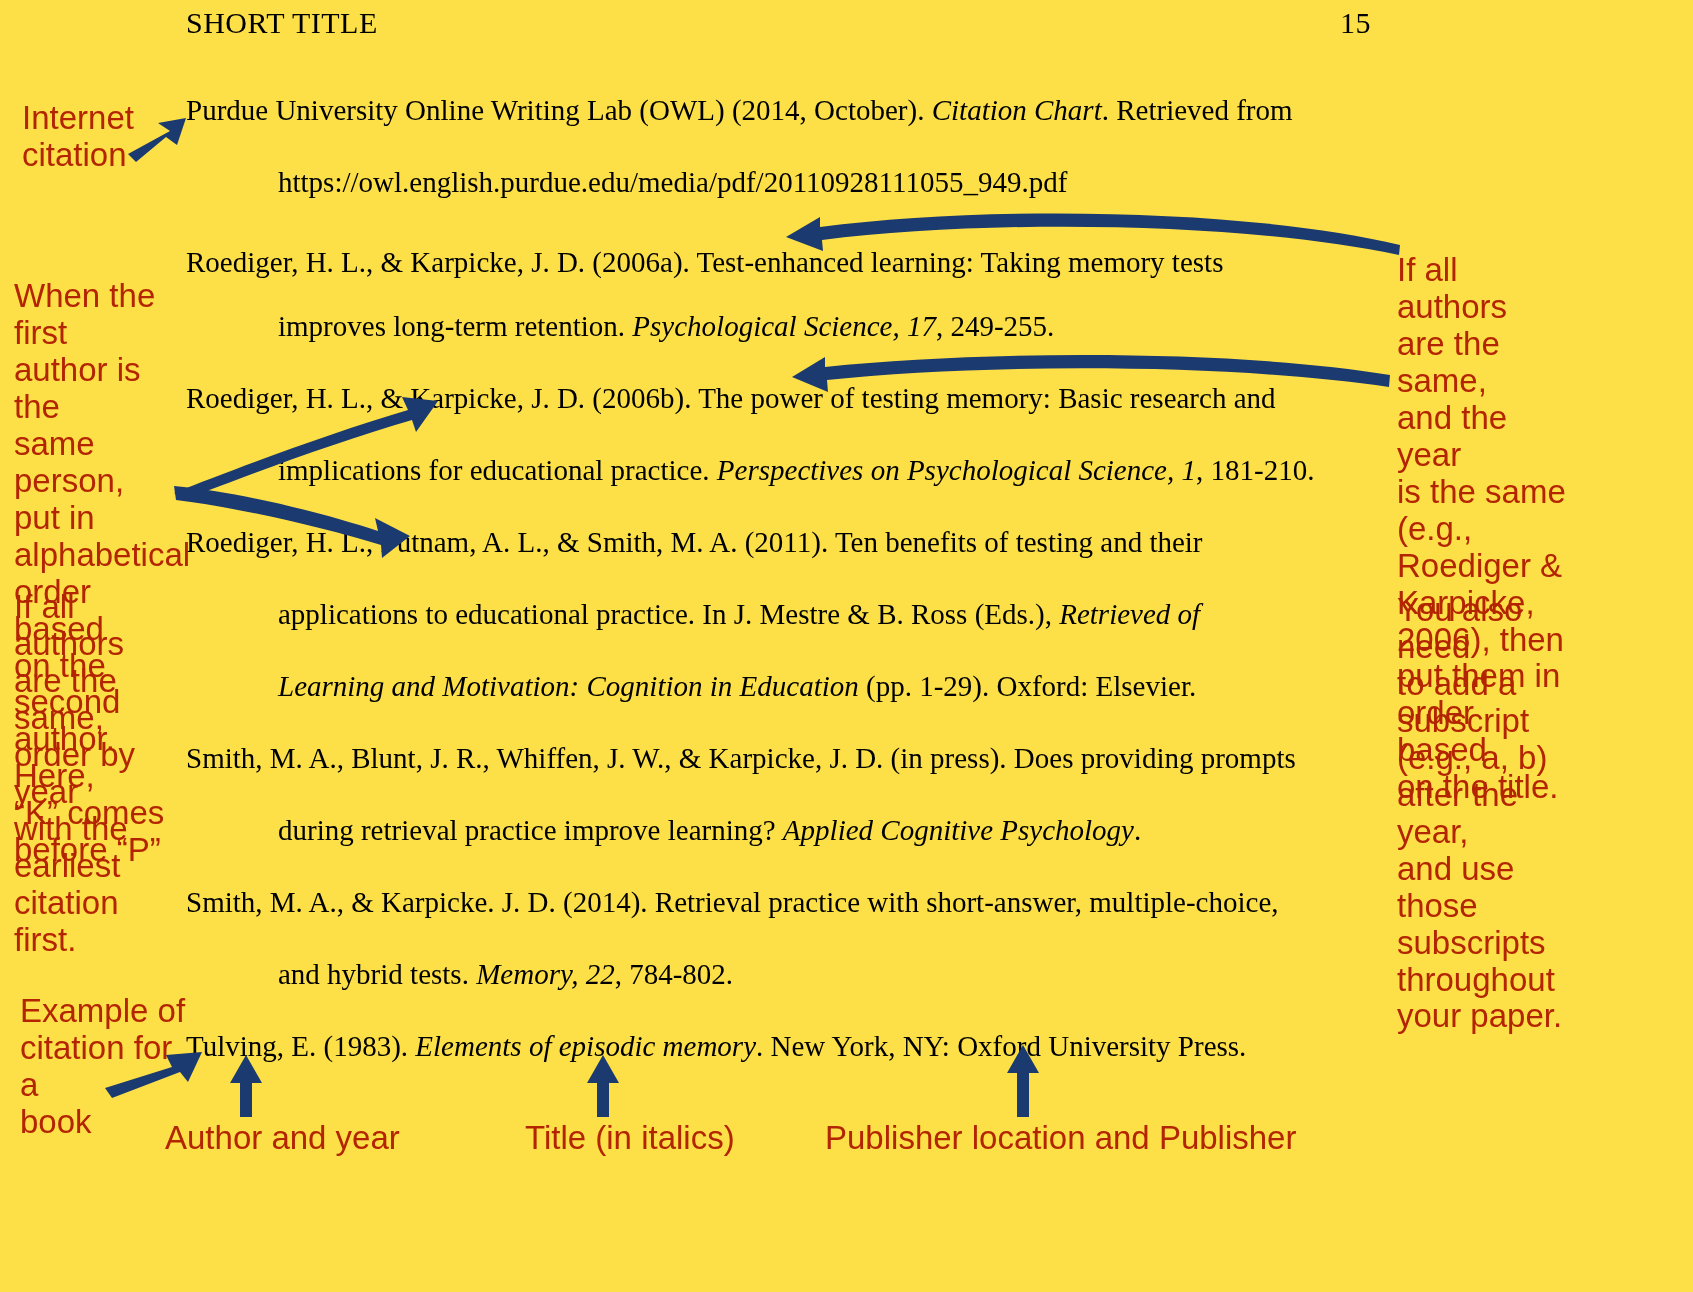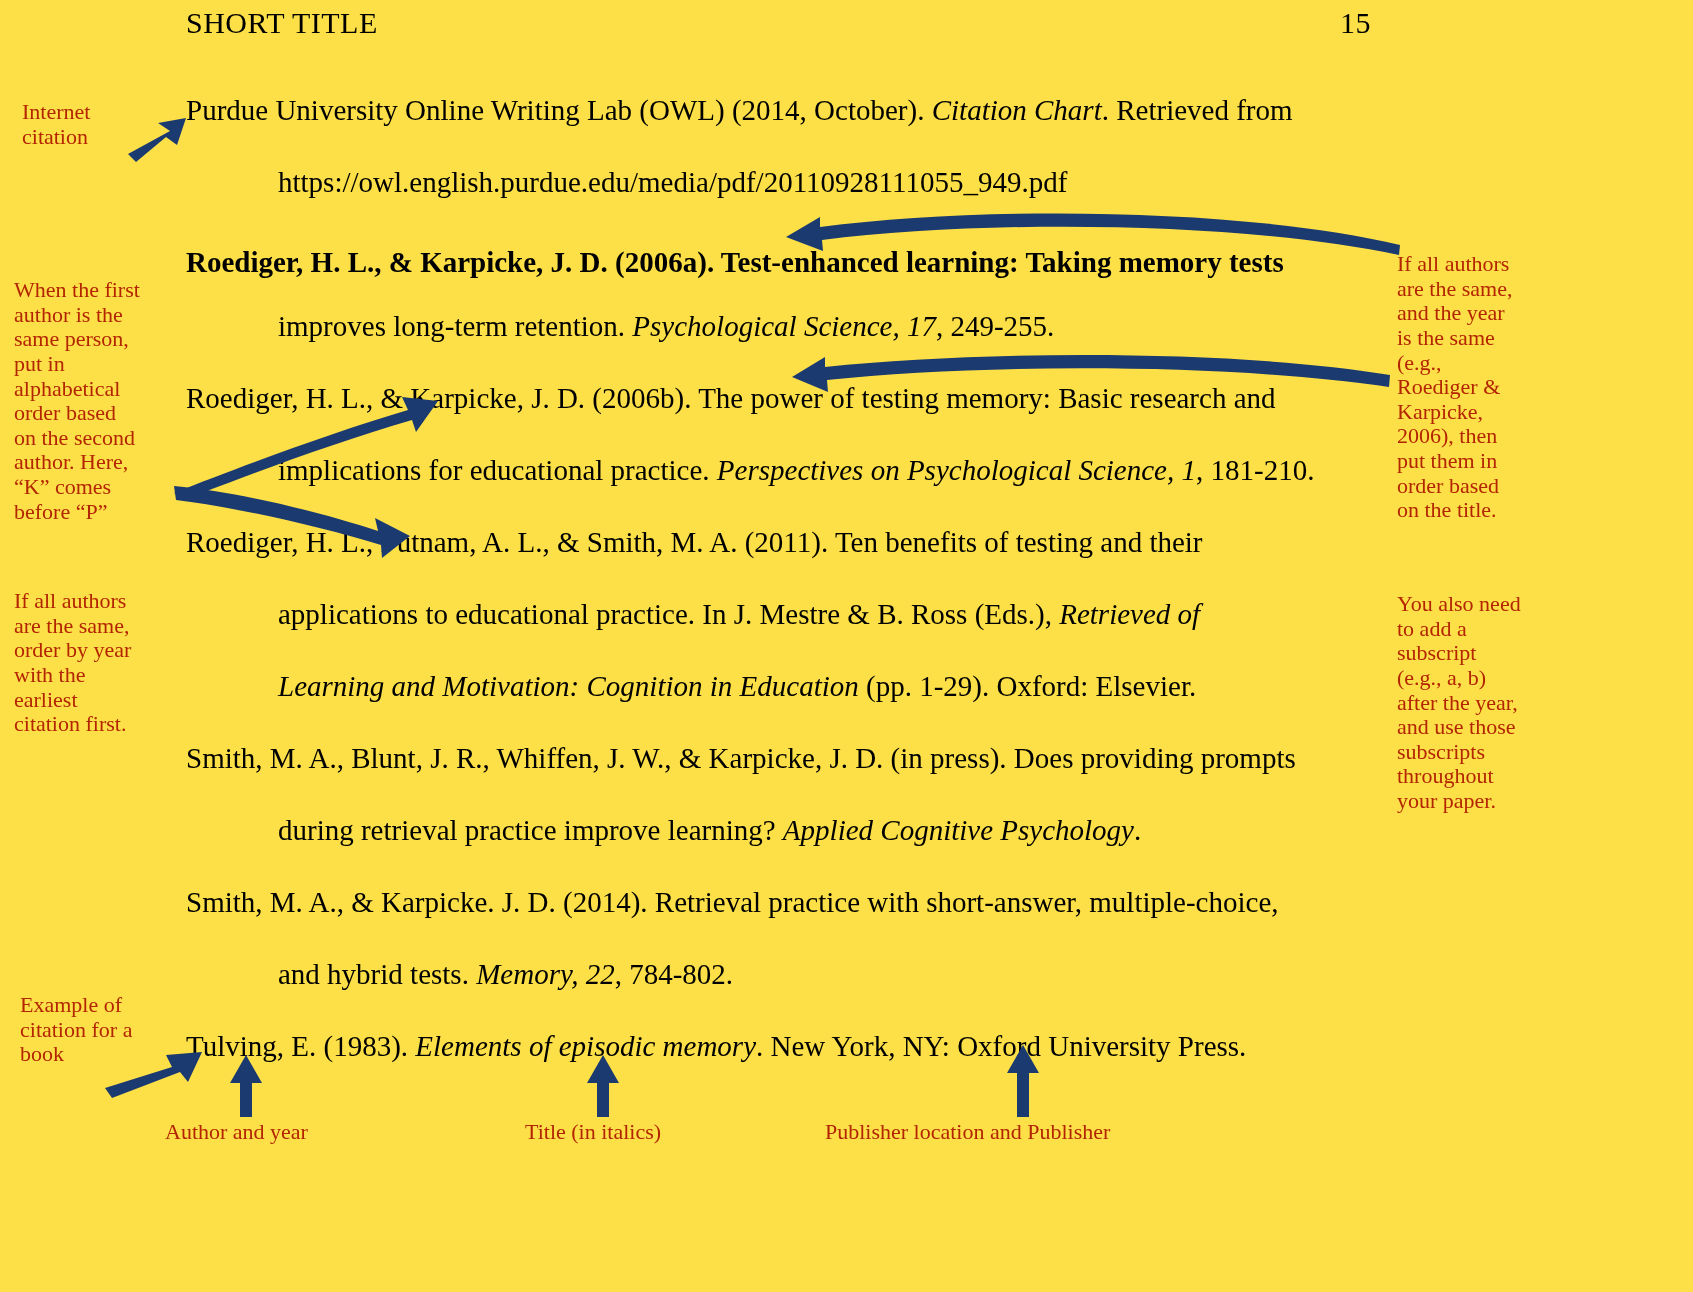--- a/index.html
+++ b/index.html
@@ -26,22 +26,22 @@
     color: #000000;
     white-space: nowrap;
     line-height: 1;
   }
   .doc.hdr { font-size: 30px; letter-spacing: 0.5px; }
   .doc .it { font-style: italic; }
 
   
   .anno {
     position: absolute;
-    font-family: Liberation Serif, serif;
-    font-size: 22px;
+    font-family: Liberation Sans, sans-serif;
+    font-size: 33px;
     color: #b32400;
     line-height: 1.12;
     white-space: pre-line;
   }
 
   
   .arrow-svg {
     position: absolute;
     overflow: visible;
     pointer-events: none;
@@ -53,21 +53,21 @@
 
 <div id="page">
 
   <div class="doc hdr" style="left:186px; top:8px;">SHORT TITLE</div>
 
   <div class="doc hdr" style="left:1340px; top:8px;">15</div>
 
   <div id="refs">
       <div class="doc" style="left: 186px; top: 96px;"><span>Purdue University Online Writing Lab (OWL) (2014, October). </span><span class="it">Citation Chart</span><span>. Retrieved from</span></div>
       <div class="doc" style="left: 278px; top: 168px;"><span>https://owl.english.purdue.edu/media/pdf/20110928111055_949.pdf</span></div>
-      <div class="doc" style="left: 186px; top: 248px; font-weight: bold;"><span>Roediger, H. L., &amp; Karpicke, J. D. (2006a). Test-enhanced learning: Taking memory tests</span></div>
+      <div class="doc" style="left: 186px; top: 248px;"><span>Roediger, H. L., &amp; Karpicke, J. D. (2006a). Test-enhanced learning: Taking memory tests</span></div>
       <div class="doc" style="left: 278px; top: 312px;"><span>improves long-term retention. </span><span class="it">Psychological Science, 17</span><span>, 249-255.</span></div>
       <div class="doc" style="left: 186px; top: 384px;"><span>Roediger, H. L., &amp; Karpicke, J. D. (2006b). The power of testing memory: Basic research and</span></div>
       <div class="doc" style="left: 278px; top: 456px;"><span>implications for educational practice. </span><span class="it">Perspectives on Psychological Science, 1</span><span>, 181-210.</span></div>
       <div class="doc" style="left: 186px; top: 528px;"><span>Roediger, H. L., Putnam, A. L., &amp; Smith, M. A. (2011).  Ten benefits of testing and their</span></div>
       <div class="doc" style="left: 278px; top: 600px;"><span>applications to educational practice. In J. Mestre &amp; B. Ross (Eds.), </span><span class="it">Retrieved of</span></div>
       <div class="doc" style="left: 278px; top: 672px;"><span class="it">Learning and Motivation: Cognition in Education</span><span> (pp. 1-29). Oxford: Elsevier.</span></div>
       <div class="doc" style="left: 186px; top: 744px;"><span>Smith, M. A., Blunt, J. R., Whiffen, J. W., &amp; Karpicke, J. D. (in press). Does providing prompts</span></div>
       <div class="doc" style="left: 278px; top: 816px;"><span>during retrieval practice improve learning? </span><span class="it">Applied Cognitive Psychology</span><span>.</span></div>
       <div class="doc" style="left: 186px; top: 888px;"><span>Smith, M. A., &amp; Karpicke. J. D. (2014). Retrieval practice with short-answer, multiple-choice,</span></div>
       <div class="doc" style="left: 278px; top: 960px;"><span>and hybrid tests. </span><span class="it">Memory, 22</span><span>, 784-802.</span></div>

